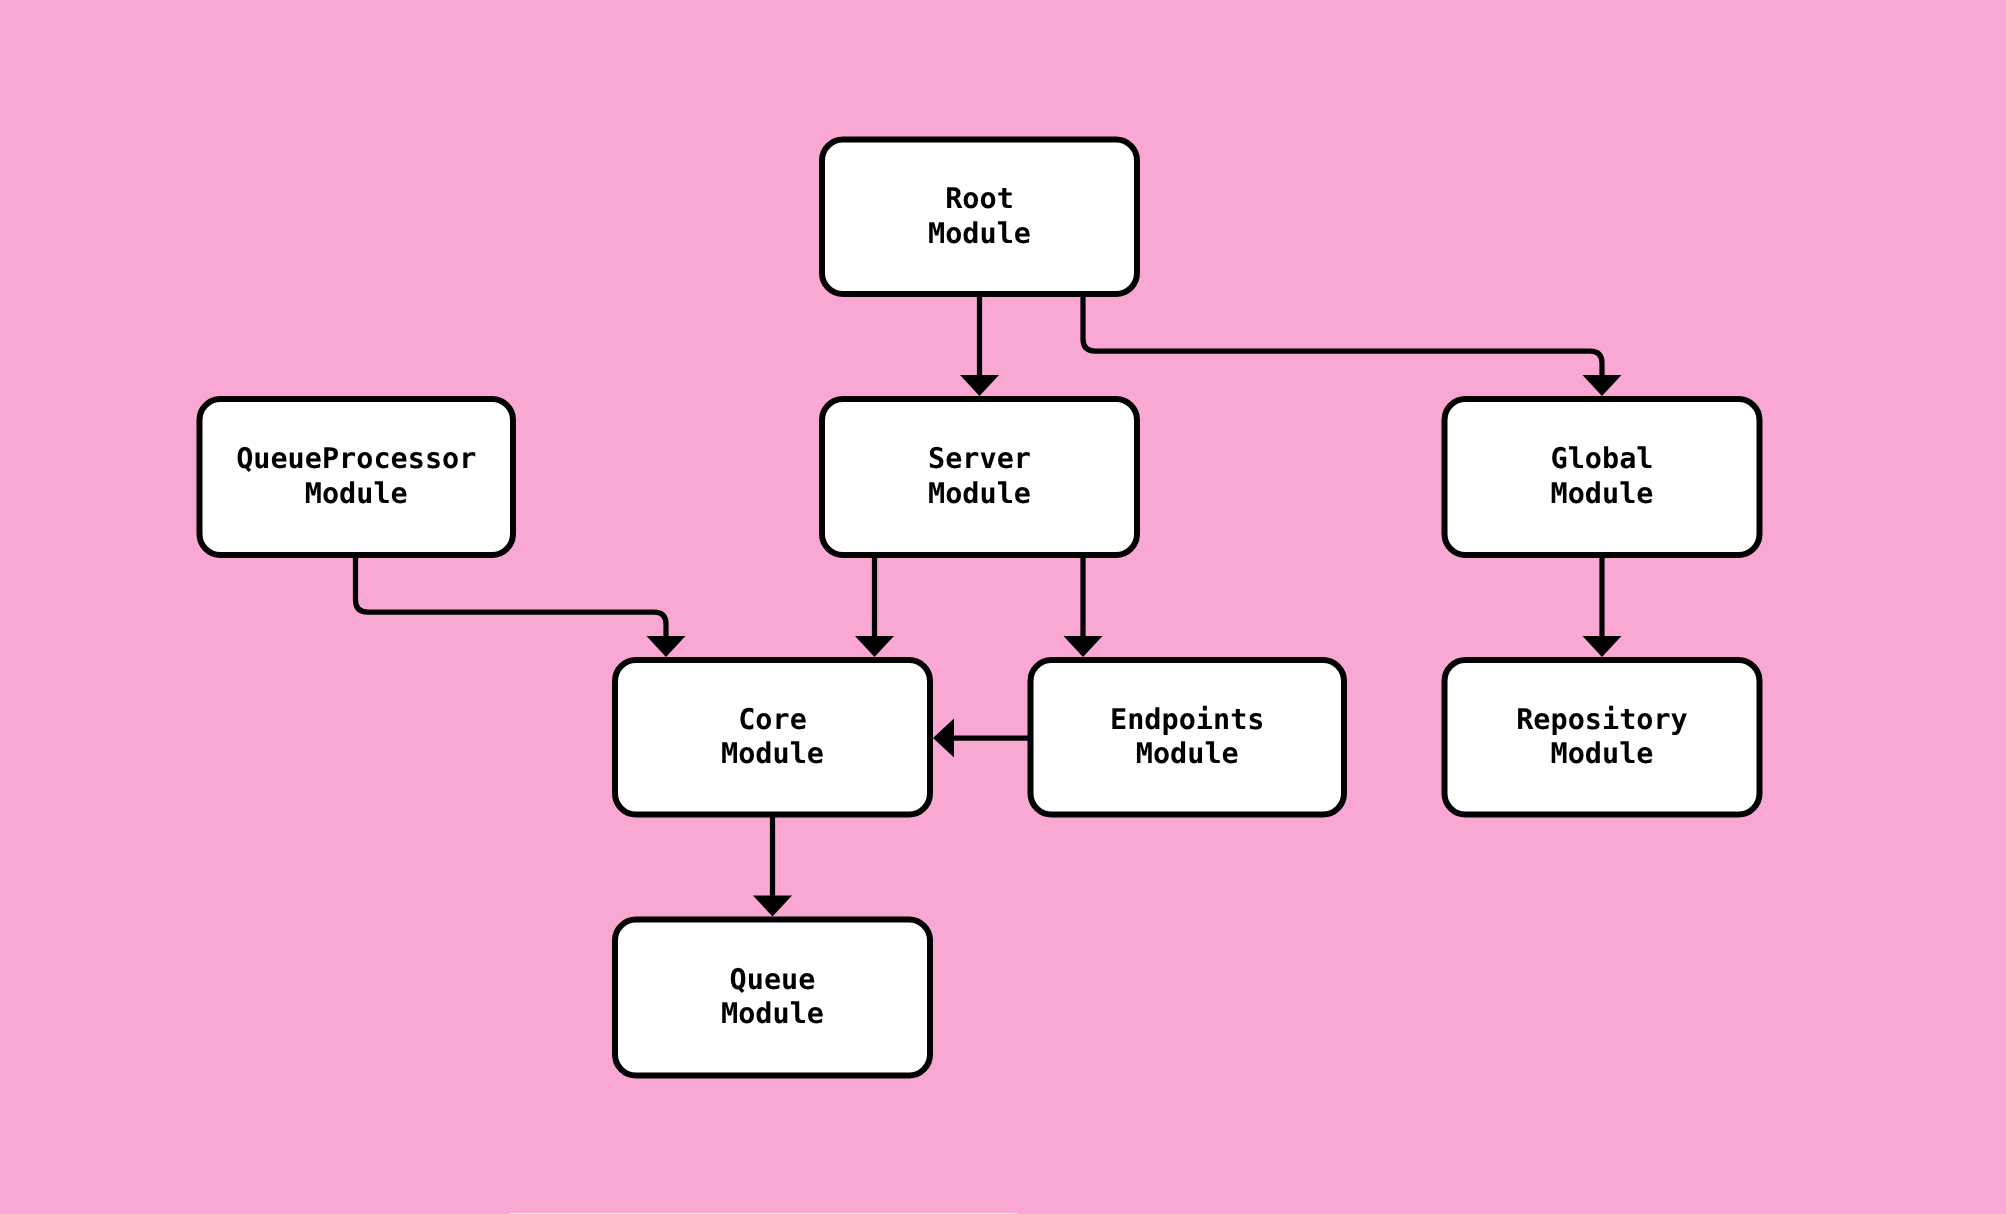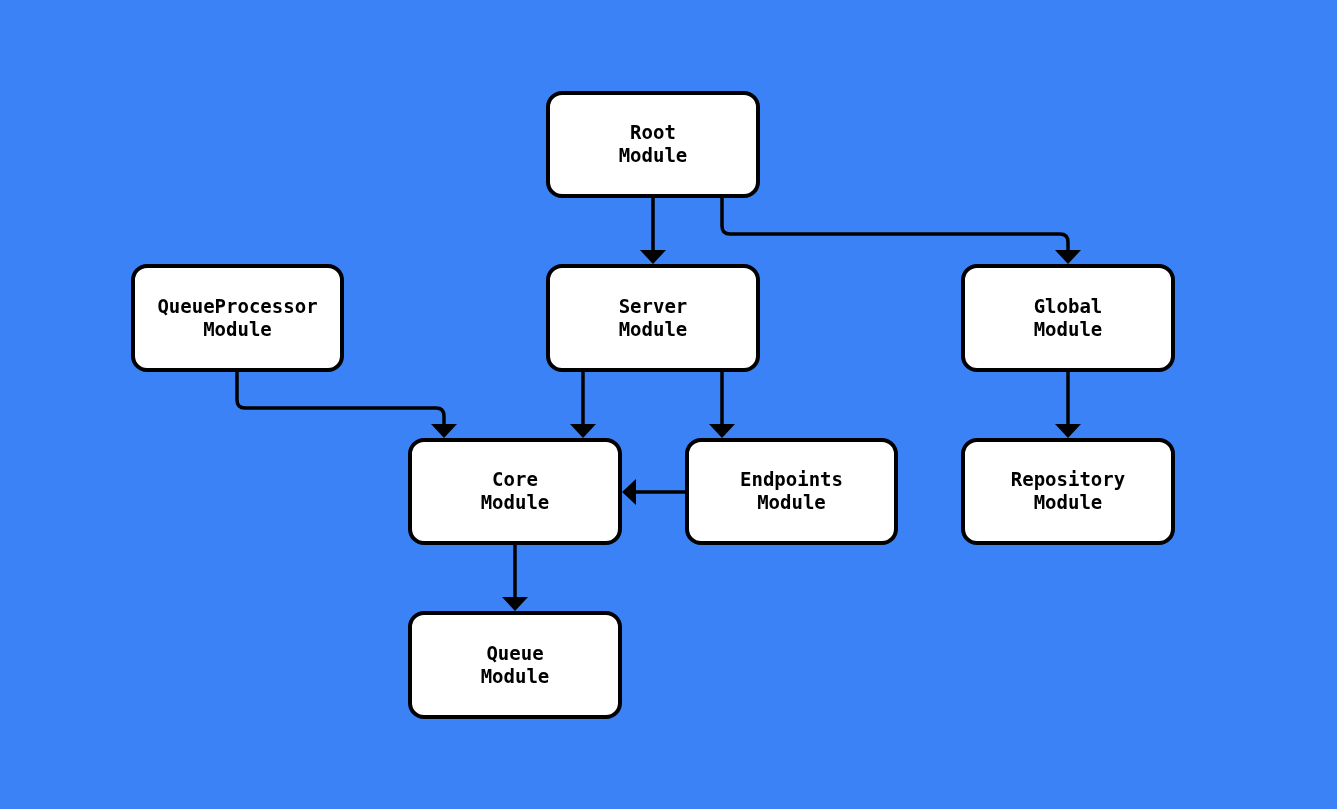--- a/index.html
+++ b/index.html
@@ -10,21 +10,21 @@
   body {
     width: 1337px;
     height: 809px;
     font-family: "DejaVu Sans Mono", "Liberation Mono", monospace;
     overflow: hidden;
   }
   #diagram-root {
     position: relative;
     width: 1337px;
     height: 809px;
-    background: #3b82f6;
+    background: #f9a8d4;
   }
   svg#graph {
     position: absolute;
     top: 0;
     left: 0;
     width: 1337px;
     height: 809px;
     display: block;
   }
   .node-rect {

